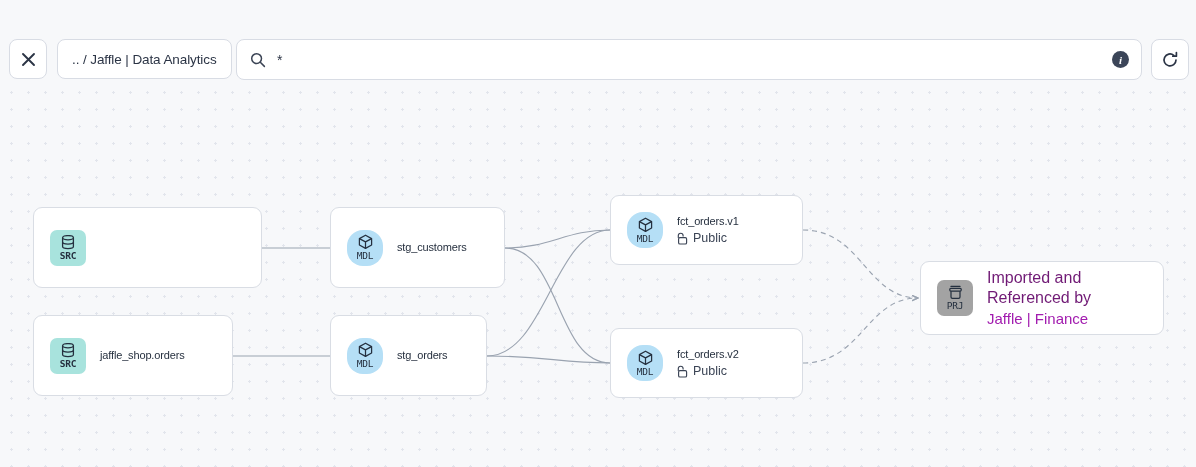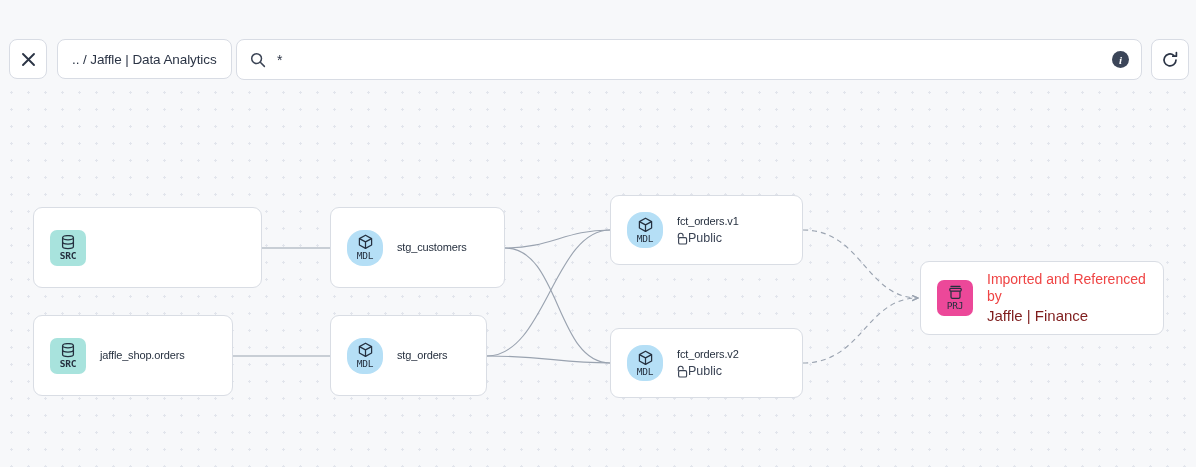--- a/index.html
+++ b/index.html
@@ -141,45 +141,46 @@
     font-size: 9.5px;
     font-family: "DejaVu Sans Mono", monospace;
     color: #25303f;
     line-height: 1;
     margin-top: 1px;
     letter-spacing: -0.2px;
   }
 
   .badge-src { background: #a8e3dd; font-weight: bold; }
   .badge-mdl { background: #b5dff6; border-radius: 16px; }
-  .badge-prj { background: #ec4899; align-items: center; }
+  .badge-prj { background: #a3a3a3; align-items: center; }
 
   .node-title {
     font-size: 11px;
     color: #26303f;
     line-height: 1.25;
     letter-spacing: -0.15px;
   }
 
   .node-sub {
     display: flex;
     align-items: center;
+    gap: 5px;
     font-size: 12.5px;
     color: #3b4455;
     margin-top: 3px;
   }
 
   .prj-label {
-    font-size: 14px;
-    color: #ef4444;
+    font-size: 16px;
+    color: #701a75;
     line-height: 1.2;
   }
   .prj-name {
     font-size: 15px;
-    color: #7f1d1d;
+    color: #a21caf;
     margin-top: 3px;
     line-height: 1.2;
   }
 </style>
 </head>
 <body>
 
 <div id="app">
 
   <div class="toolbar">

